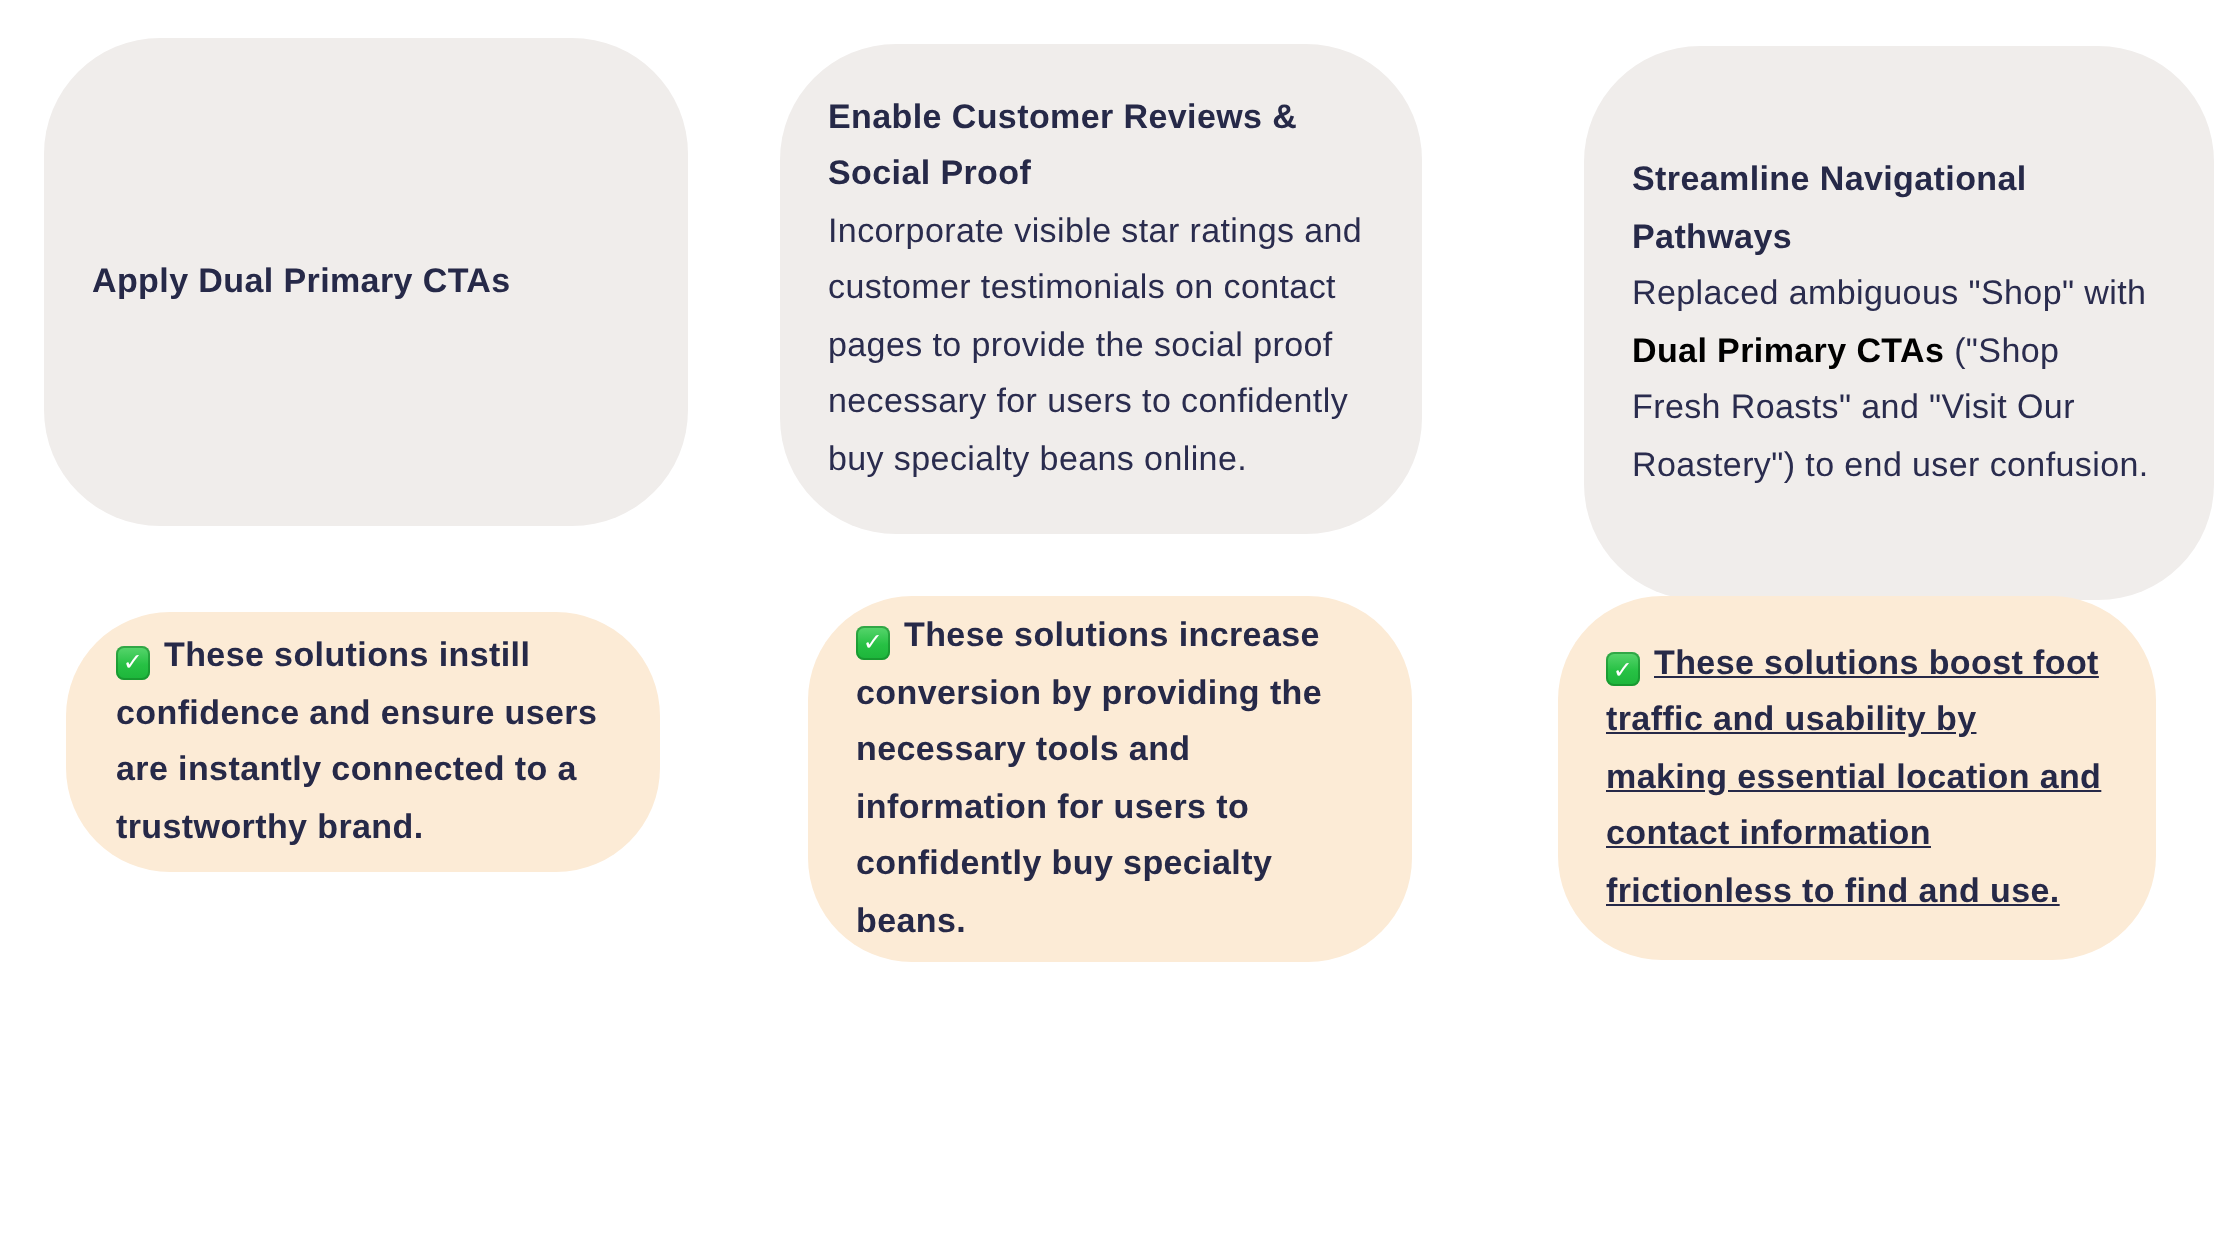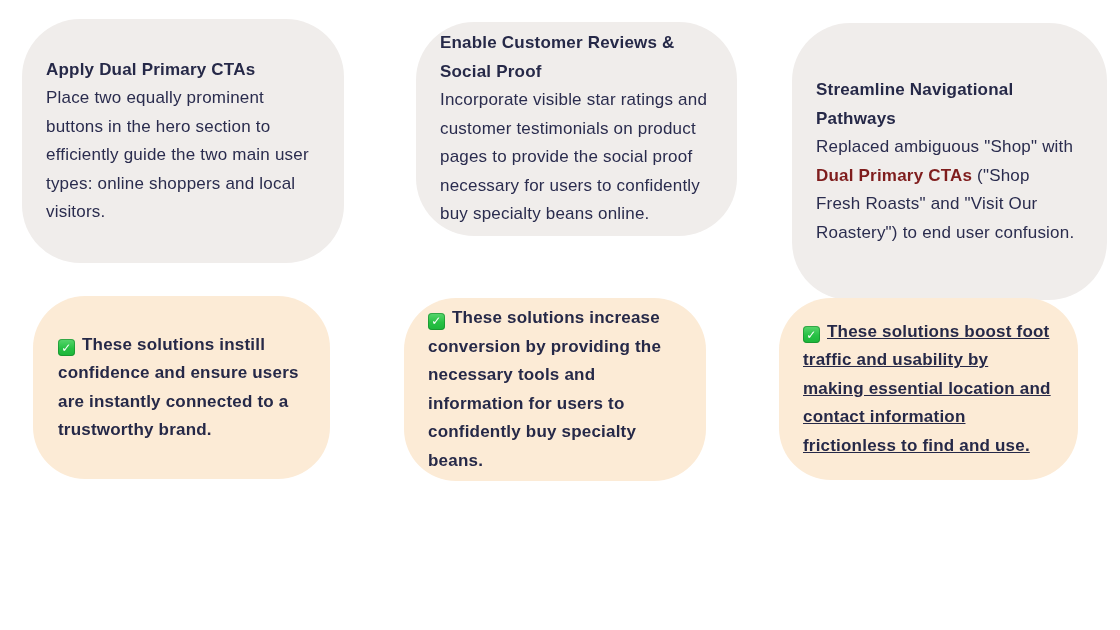--- a/index.html
+++ b/index.html
@@ -39,21 +39,21 @@
     letter-spacing: 0.2px;
     color: #262948;
   }
   .card-body {
     font-size: 17px;
     font-weight: 400;
     line-height: 28.5px;
     letter-spacing: 0.2px;
     color: #2a2c4e;
   }
-  .card-body b { font-weight: 700; color: #7f1d1d; }
+  .card-body b { font-weight: 700; color: #000000; }
   .benefit-text {
     font-size: 17px;
     font-weight: 700;
     line-height: 28.5px;
     letter-spacing: 0.2px;
     color: #262948;
   }
   .check-icon {
     display: inline-flex;
     align-items: center;
@@ -65,40 +65,39 @@
     background: linear-gradient(180deg, #5ad66f 0%, #27c144 55%, #1cb53a 100%);
     box-shadow: inset 0 0 0 1px rgba(20,130,40,0.55);
     color: #ffffff;
     font-size: 12px;
     font-weight: 700;
     vertical-align: -2px;
     line-height: 1;
   }
   
   #solution-card-1 { left: 22px;  top: 19px; width: 322px; height: 244px; }
-  #solution-card-2 { left: 416px; top: 22px; width: 321px; height: 214px; }
+  #solution-card-2 { left: 390px; top: 22px; width: 321px; height: 245px; }
   #solution-card-3 { left: 792px; top: 23px; width: 315px; height: 277px; }
   
-  #benefit-card-1 { left: 33px;  top: 296px; width: 297px; height: 183px; padding-left: 25px; }
+  #benefit-card-1 { left: 33px;  top: 306px; width: 297px; height: 130px; padding-left: 25px; }
   #benefit-card-2 { left: 404px; top: 298px; width: 302px; height: 183px; }
   #benefit-card-3 { left: 779px; top: 298px; width: 299px; height: 182px; text-decoration: underline; }
 </style>
 </head>
 <body>
 
 <div class="canvas">
 
   <div class="card solution" id="solution-card-1">
     <div class="card-title">Apply Dual Primary CTAs</div>
-    <div class="card-body">Place two equally prominent buttons in the hero section to efficiently guide the two main user types: online shoppers and local visitors.</div>
   </div>
 
   <div class="card solution" id="solution-card-2">
     <div class="card-title">Enable Customer Reviews &amp; Social Proof</div>
-    <div class="card-body">Incorporate visible star ratings and customer testimonials on product pages to provide the social proof necessary for users to confidently buy specialty beans online.</div>
+    <div class="card-body">Incorporate visible star ratings and customer testimonials on contact pages to provide the social proof necessary for users to confidently buy specialty beans online.</div>
   </div>
 
   <div class="card solution" id="solution-card-3">
     <div class="card-title">Streamline Navigational Pathways</div>
     <div class="card-body"><span>Replaced ambiguous "Shop" with </span><b>Dual Primary CTAs</b><span> ("Shop Fresh Roasts" and "Visit Our Roastery") to end user confusion.</span></div>
   </div>
 
   <div class="card benefit" id="benefit-card-1">
     <div class="benefit-text"><span class="check-icon">✓</span><span>These solutions instill confidence and ensure users are instantly connected to a trustworthy brand.</span></div>
   </div>

